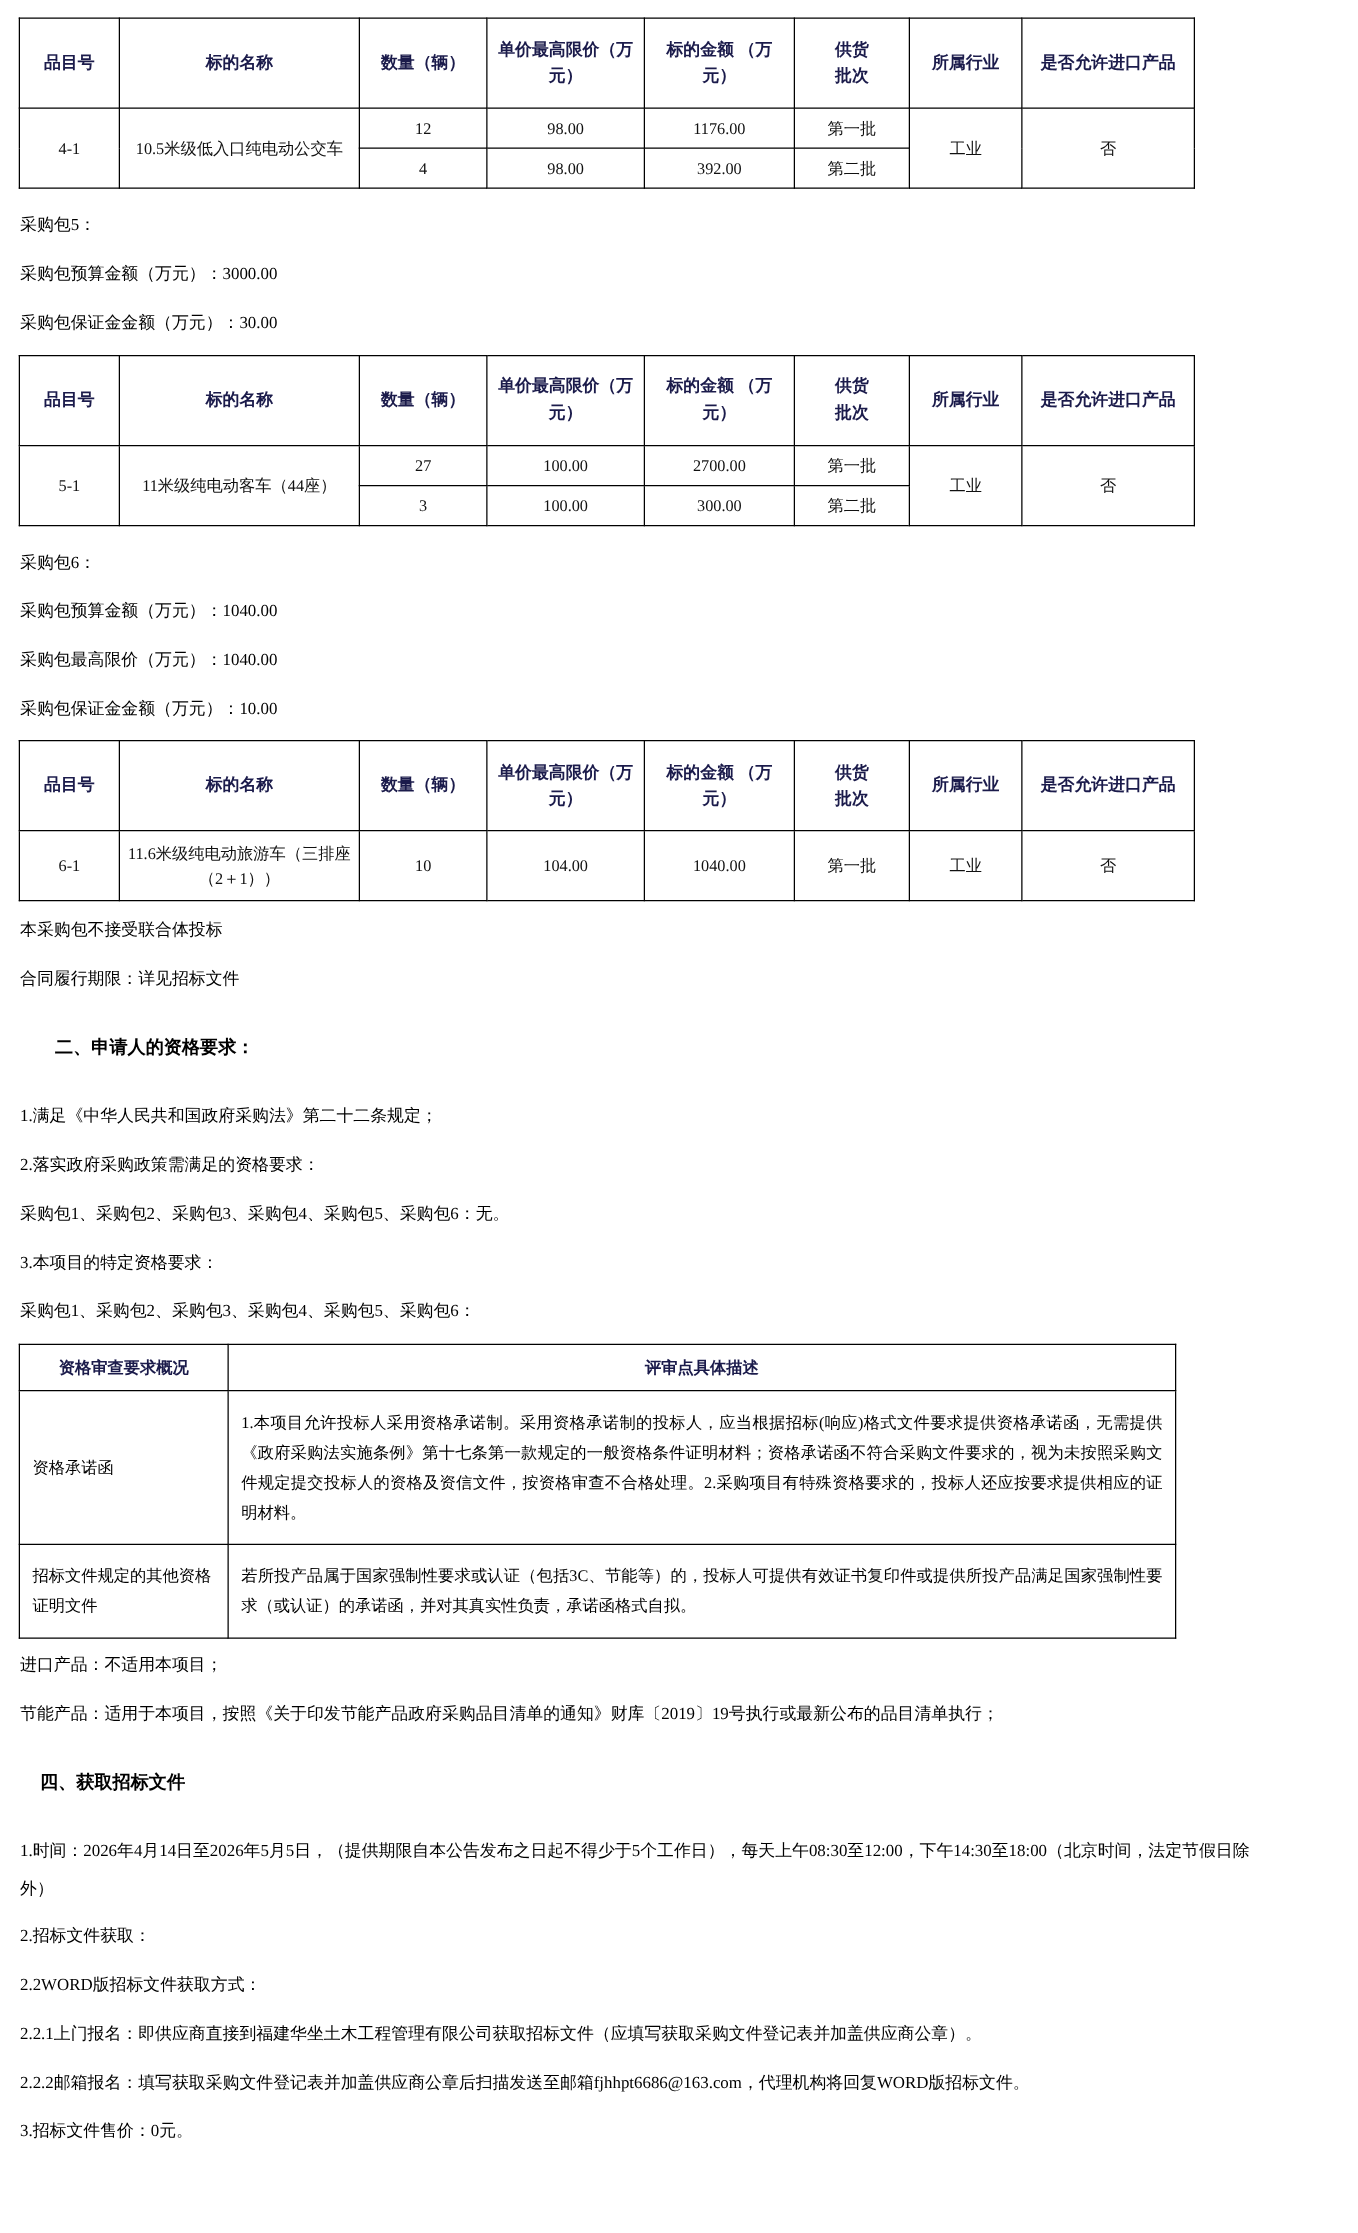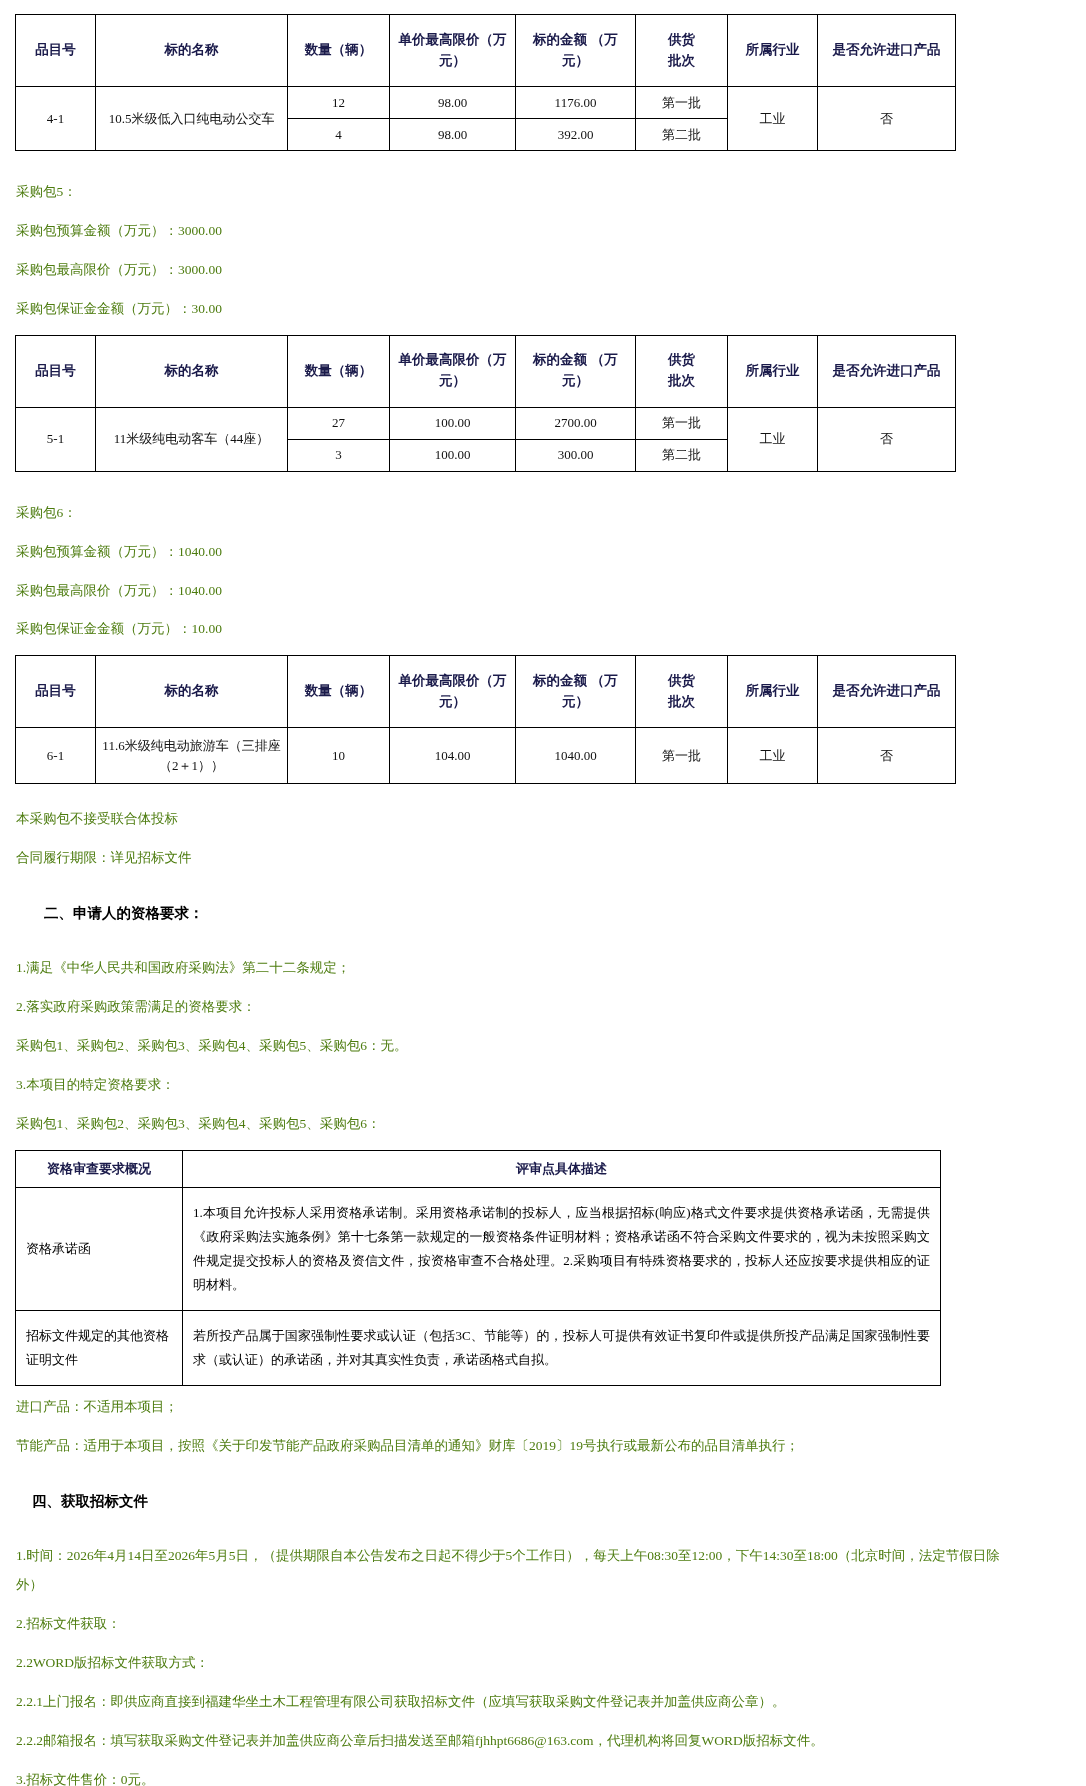--- a/index.html
+++ b/index.html
@@ -17,21 +17,21 @@
   }
   .page {
     width: 1086px;
     padding: 14px 14px 10px 14px;
   }
 
   
   table.bid {
     border-collapse: collapse;
     width: 940px;
-    margin: 0 0 16px 1px;
+    margin: 0 0 4px 1px;
     table-layout: fixed;
   }
   table.bid th, table.bid td {
     border: 1px solid #000000;
     text-align: center;
     vertical-align: middle;
     padding: 4px 3px;
   }
   table.bid th {
     font-weight: bold;
@@ -55,21 +55,21 @@
   col.c-batch  { width: 92px;  }
   col.c-ind    { width: 90px;  }
   col.c-imp    { width: 138px; }
 
   
   p.para {
     margin: 0;
     padding: 9px 0 9px 2px;
     font-size: 13.5px;
     line-height: 1.55;
-    color: #4d7c0f;
+    color: #000000;
   }
   h2.sect {
     margin: 16px;
     padding: 9px 0 8px 14px;
     font-size: 14.5px;
     font-weight: bold;
     font-family: "Liberation Sans", "DejaVu Sans", sans-serif;
     color: #000;
   }
   h2.sect.flush { padding-left: 2px; }
@@ -162,21 +162,20 @@
         <td>98.00</td>
         <td>392.00</td>
         <td>第二批</td>
       </tr>
     </tbody>
   </table>
 
   <div class="spacer-sm"></div>
   <p class="para">采购包5：</p>
   <p class="para">采购包预算金额（万元）：3000.00</p>
-  <p class="para">采购包最高限价（万元）：3000.00</p>
   <p class="para">采购包保证金金额（万元）：30.00</p>
   <div class="spacer-sm"></div>
 
   <table class="bid">
     <colgroup>
       <col class="c-item">
         <col class="c-name">
         <col class="c-qty">
         <col class="c-unit">
       <col class="c-amt">

